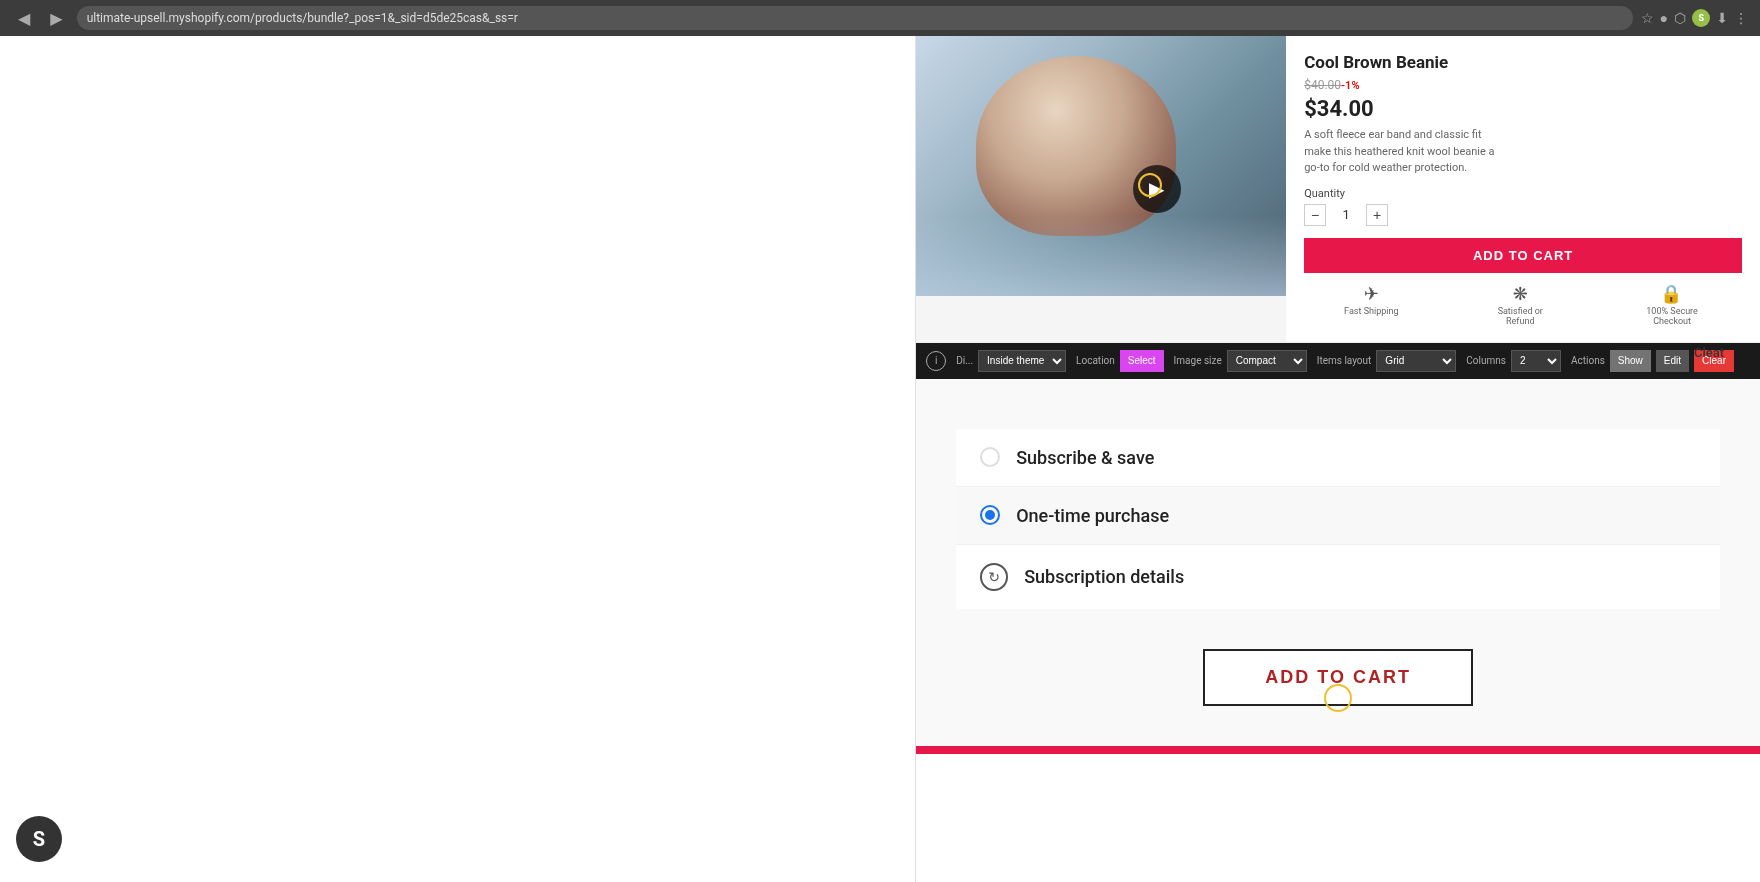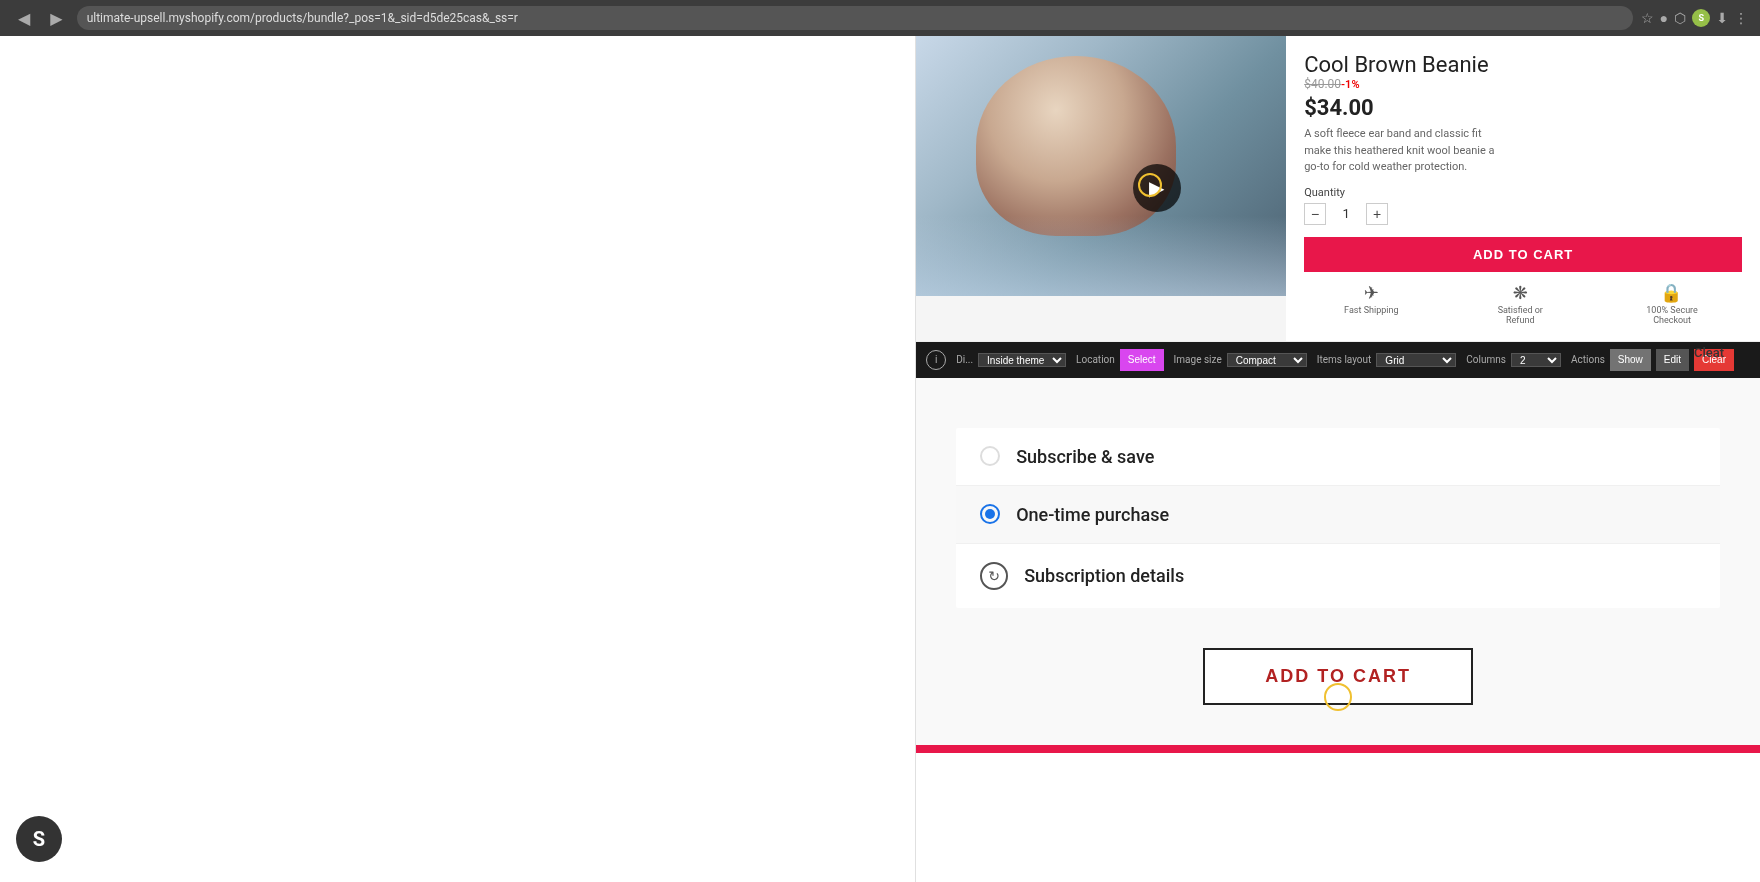--- a/index.html
+++ b/index.html
@@ -146,23 +146,24 @@
       z-index: 3;
       pointer-events: none;
     }
 
     .product-details {
       flex: 1;
       padding: 16px 18px;
       min-width: 0;
     }
     .product-title {
-      font-size: 22px;
-      font-weight: 400;
+      font-size: 17px;
+      font-weight: 700;
       color: #222;
+      margin-bottom: 6px;
     }
     .price-row {
       display: flex;
       align-items: center;
       gap: 0;
       margin-bottom: 4px;
     }
     .price-original {
       font-size: 12px;
       color: #999;
@@ -265,21 +266,21 @@
     .toolbar-label {
       color: #aaa;
       font-size: 10px;
       white-space: nowrap;
     }
     .toolbar-select {
       background: #3a3a3a;
       border: 1px solid #555;
       color: #fff;
       font-size: 10px;
-      height: 14px;
+      height: 22px;
       padding: 0 4px;
       cursor: pointer;
       min-width: 80px;
     }
     .toolbar-btn-blue {
       background: #d946ef;
       color: #fff;
       border: none;
       padding: 3px 8px;
       font-size: 10px;

